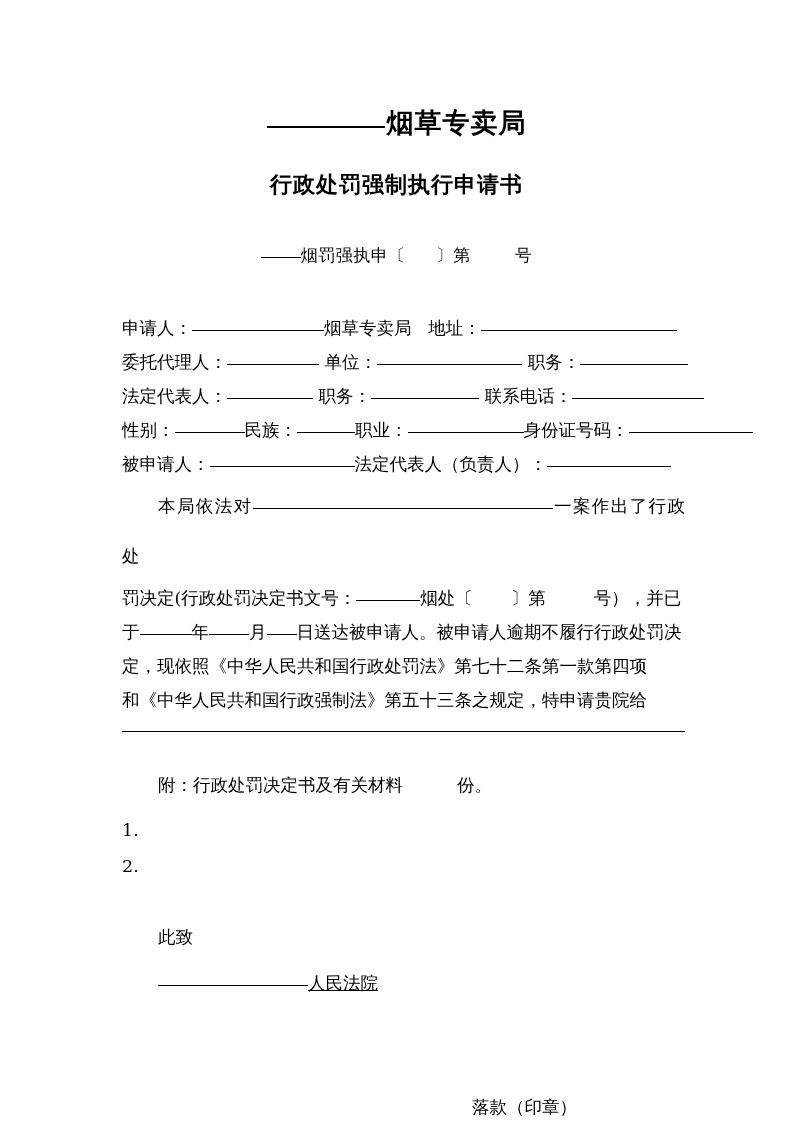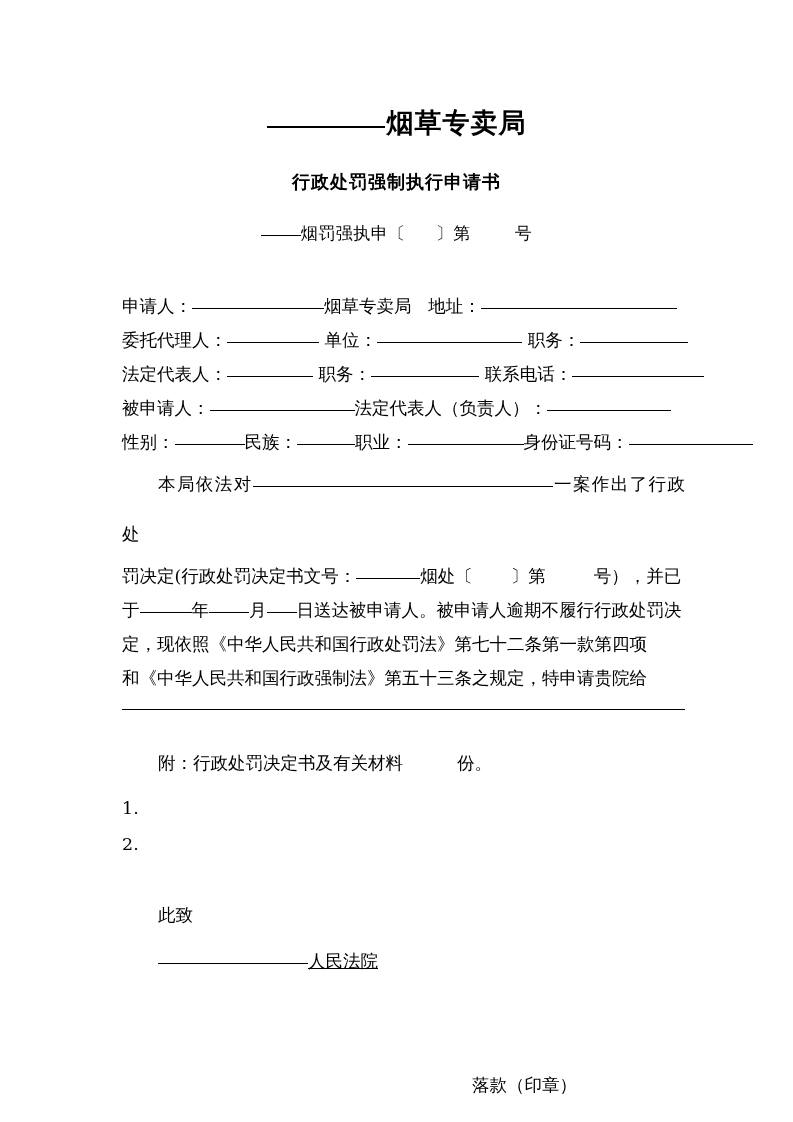--- a/index.html
+++ b/index.html
@@ -33,29 +33,29 @@
   }
   .title-main .blank-ul {
     display: inline-block;
     width: 118px;
     border-bottom: 2px solid #000;
     vertical-align: 4px;
     margin-right: 2px;
   }
   .title-sub {
     text-align: center;
-    font-size: 18px;
+    font-size: 22px;
     font-weight: bold;
     letter-spacing: 1px;
     margin-top: 32px;
   }
   .title-doc-no {
     text-align: center;
     font-size: 17px;
-    margin-top: 28px;
+    margin-top: 44px;
     letter-spacing: 0.5px;
   }
   .title-doc-no .u-short {
     display: inline-block;
     width: 40px;
     border-bottom: 1.5px solid #000;
     vertical-align: 3px;
   }
   .title-doc-no .u-gap {
     display: inline-block;
@@ -165,25 +165,25 @@
 
     <div class="line">
       <span>委托代理人：</span><span class="u w92"></span>&nbsp;<span>单位：</span><span class="u w145"></span>&nbsp;<span>职务：</span><span class="u w108"></span>
     </div>
 
     <div class="line">
       <span>法定代表人：</span><span class="u w86"></span>&nbsp;<span>职务：</span><span class="u w108"></span>&nbsp;<span>联系电话：</span><span class="u w132"></span>
     </div>
 
     <div class="line">
+      <span>性别：</span><span class="u w70"></span><span>民族：</span><span class="u w58"></span><span>职业：</span><span class="u w116"></span><span>身份证号码：</span><span class="w124 u"></span>
+    </div>
+
+    <div class="line">
       <span>被申请人：</span><span class="u w145"></span><span>法定代表人（负责人）：</span><span class="u w124"></span>
-    </div>
-
-    <div class="line">
-      <span>性别：</span><span class="u w70"></span><span>民族：</span><span class="u w58"></span><span>职业：</span><span class="u w116"></span><span>身份证号码：</span><span class="w124 u"></span>
     </div>
 
 
     <div class="para">
       <span>本局依法对</span><span class="u w300"></span><span>一案作出了行政处</span>
     </div>
     <div>
       <span>罚决定(行政处罚决定书文号：</span><span class="u w64"></span><span>烟处〔</span><span style="display:inline-block;width:38px"></span><span>〕第</span><span style="display:inline-block;width:48px"></span><span>号），并已</span>
     </div>
     <div>

